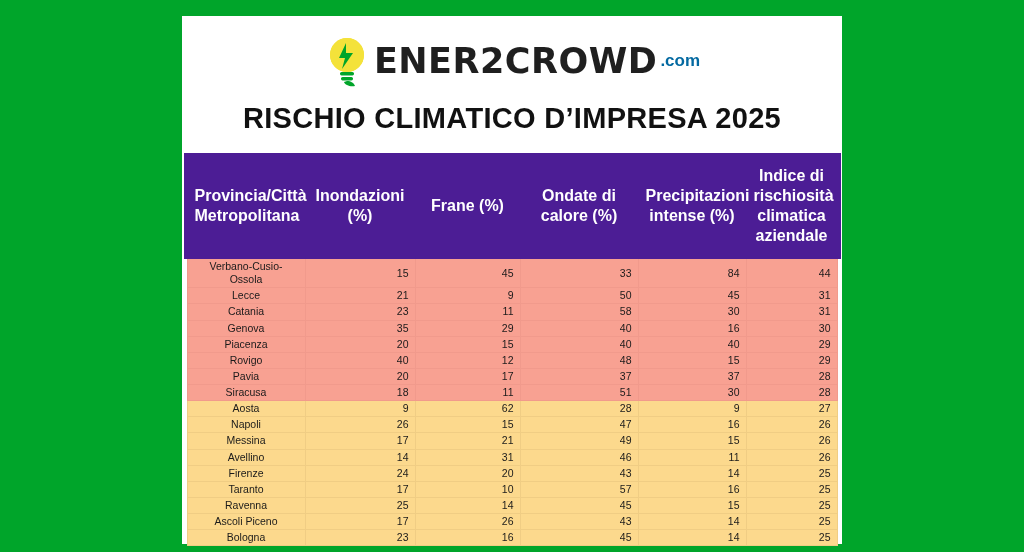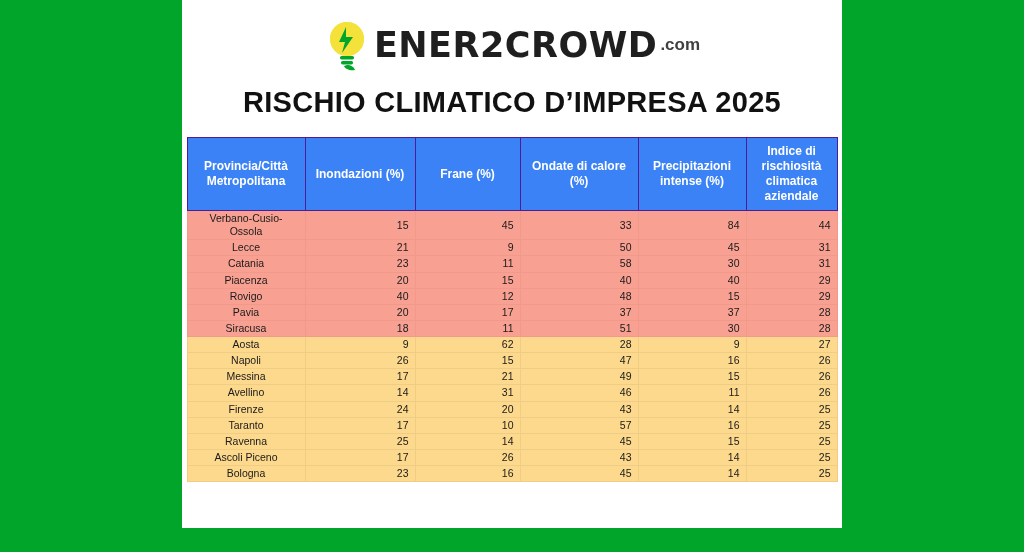--- a/index.html
+++ b/index.html
@@ -7,21 +7,21 @@
     padding: 0;
     background: #00a52a;
     width: 1024px;
     height: 552px;
     overflow: hidden;
     font-family: "Liberation Sans", sans-serif;
   }
   .page {
     position: absolute;
     left: 182px;
-    top: 0;
+    top: 16px;
     width: 660px;
     height: 528px;
     background: #ffffff;
     box-sizing: border-box;
   }
   .logo-wrap {
     padding-top: 14px;
     display: flex;
     align-items: center;
     justify-content: center;
@@ -38,47 +38,47 @@
     font-size: 35px;
     font-weight: bold;
     letter-spacing: 0.5px;
     color: #1f1f1f;
     font-family: "DejaVu Sans", sans-serif;
   }
   .logo-text .two { color: #1f1f1f; }
   .logo-dotcom {
     font-size: 17px;
     font-weight: bold;
-    color: #404040;
+    color: #0369a1;
     margin-left: 3px;
     letter-spacing: 0px;
   }
   .main-title {
     text-align: center;
     font-size: 29px;
     font-weight: bold;
     letter-spacing: 0.3px;
     color: #111111;
     margin-top: 10px;
     font-family: Liberation Sans, sans-serif;
   }
   table.risk {
     border-collapse: collapse;
     margin: 18px auto 0 auto;
     width: 650px;
     table-layout: fixed;
   }
   table.risk th {
-    background: #3b82f6;
+    background: #4c1d95;
     color: #ffffff;
-    font-size: 12px;
+    font-size: 16px;
     font-weight: bold;
     text-align: center;
     padding: 6px 4px;
-    border: 1px solid #4c1d95;
+    border: 7px solid #4c1d95;
     line-height: 1.25;
     vertical-align: middle;
     height: 56px;
   }
   table.risk td {
     font-size: 10.5px;
     color: #1a1a1a;
     border: 1px solid #e6c98a;
     padding: 1px 6px;
     line-height: 1.25;
@@ -160,20 +160,28 @@
         </tr>
         <tr class="high">
           <td class="name">Catania</td>
           <td class="num">23</td>
           <td class="num">11</td>
           <td class="num">58</td>
           <td class="num">30</td>
           <td class="num">31</td>
         </tr>
         <tr class="high">
+          <td class="name">Genova</td>
+          <td class="num">35</td>
+          <td class="num">29</td>
+          <td class="num">40</td>
+          <td class="num">16</td>
+          <td class="num">30</td>
+        </tr>
+        <tr class="high">
           <td class="name">Piacenza</td>
           <td class="num">20</td>
           <td class="num">15</td>
           <td class="num">40</td>
           <td class="num">40</td>
           <td class="num">29</td>
         </tr>
         <tr class="high">
           <td class="name">Rovigo</td>
           <td class="num">40</td>

